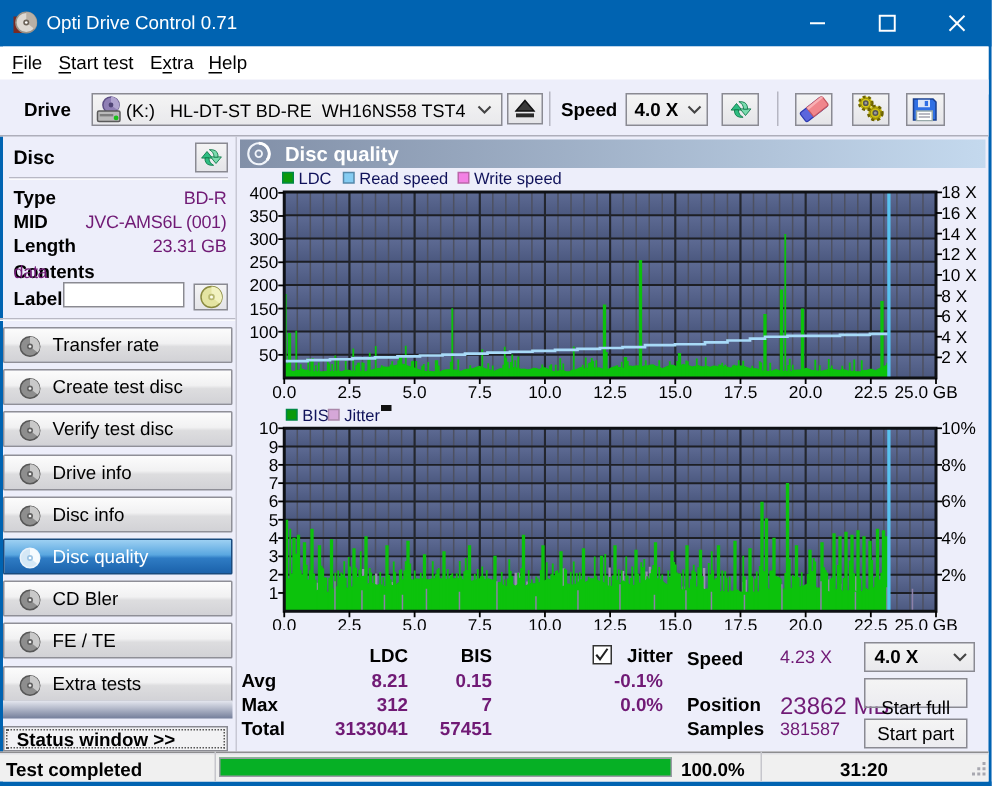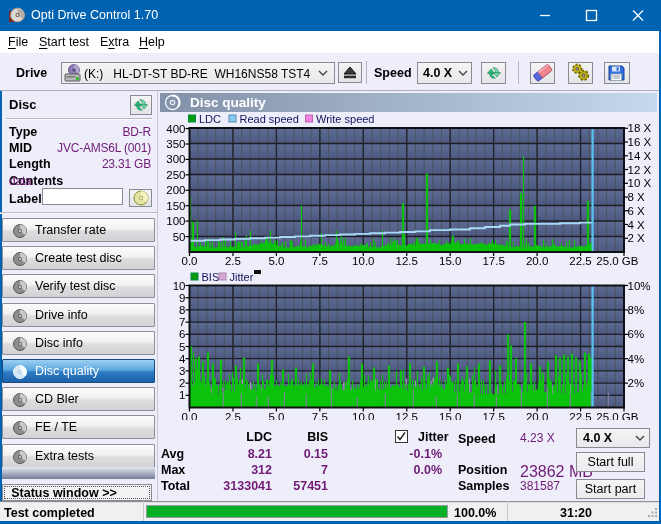--- a/index.html
+++ b/index.html
@@ -25,21 +25,21 @@
 </style></head><body>
 <div class="abs titlebar"></div>
 <svg class="abs" style="left:8px;top:7px" width="17" height="17" viewBox="0 0 17 17">
 <rect x="1" y="4" width="7" height="11" fill="#7a2a22"></rect>
 <circle cx="9.5" cy="8" r="7" fill="#ddd8d2"></circle>
 <circle cx="9.5" cy="8" r="6.9" fill="none" stroke="#9a9288"></circle>
 <path d="M9.5 1a7 7 0 0 1 5.5 11.3L9.5 8z" fill="#b8b0a6"></path>
 <circle cx="9.5" cy="8" r="2" fill="#6b6258"></circle>
 <circle cx="9.5" cy="8" r="0.9" fill="#fff"></circle>
 </svg>
-<div class="abs ttext">Opti Drive Control 1.70</div>
+<div class="abs ttext">Opti Drive Control 0.71</div>
 <svg class="abs" style="left:535px;top:0" width="122" height="31" viewBox="0 0 122 31">
     <line x1="5" y1="15.5" x2="15" y2="15.5" stroke="#fff" stroke-width="1.3"></line>
     <rect x="51.5" y="10.5" width="10" height="10" fill="none" stroke="#fff" stroke-width="1.3"></rect>
     <line x1="98" y1="10.5" x2="108" y2="20.5" stroke="#fff" stroke-width="1.3"></line>
     <line x1="108" y1="10.5" x2="98" y2="20.5" stroke="#fff" stroke-width="1.3"></line>
   </svg>
 <div class="abs menubar">
 <span style="left:8px"><u>F</u>ile</span>
 <span style="left:39px"><u>S</u>tart test</span>
 <span style="left:100px">E<u>x</u>tra</span>
@@ -553,21 +553,21 @@
 <div class="abs val" style="font-size:12px;left:520px;top:431px">4.23 X</div>
 <div class="abs f12" style="left:458px;top:463px">Position</div>
 <div class="abs val" style="font-size:16px;left:520px;top:463px">23862 MB</div>
 <div class="abs f12" style="left:458px;top:479px">Samples</div>
 <div class="abs val" style="font-size:12px;left:520px;top:479px">381587</div>
 <div class="abs combo" style="left:576px;top:428px;width:74px;height:20px"></div>
 <div class="abs f12" style="left:583px;top:431px">4.0 X</div>
 <svg class="abs" style="left:635px;top:435px" width="10" height="7" viewBox="0 0 10 7">
     <path d="M1 1l4 4 4-4" fill="none" stroke="#444" stroke-width="1.4"></path>
   </svg>
-<div class="abs btn" style="left:576px;top:452px;width:69px;height:20px;padding-top:2px">Start full</div>
+<div class="abs btn" style="left:576px;top:452px;width:69px;height:20px;padding-top:12px">Start full</div>
 <div class="abs btn" style="left:576px;top:479px;width:69px;height:20px;padding-top:2px">Start part</div>
 <div class="abs" style="left:0;top:501px;width:659px;height:20px;background:#f0f0f0;border-top:2px groove #dfdfe4"></div>
 <div class="abs f12" style="left:4px;top:506px">Test completed</div>
 <div class="abs" style="left:143px;top:501px;width:1px;height:20px;background:#c6c6cc"></div>
 <div class="abs" style="left:146px;top:505px;width:302px;height:13px;border:1px solid #9a9aa4;background:#06b025"></div>
 <div class="abs f12" style="left:454px;top:506px">100.0%</div>
 <div class="abs" style="left:507px;top:501px;width:1px;height:20px;background:#c6c6cc"></div>
 <div class="abs f12" style="left:560px;top:506px;width:70px;">31:20</div>
 <svg class="abs" style="left:648px;top:508px" width="10" height="10" viewBox="0 0 10 10">
 <g fill="#a8a8b0">

